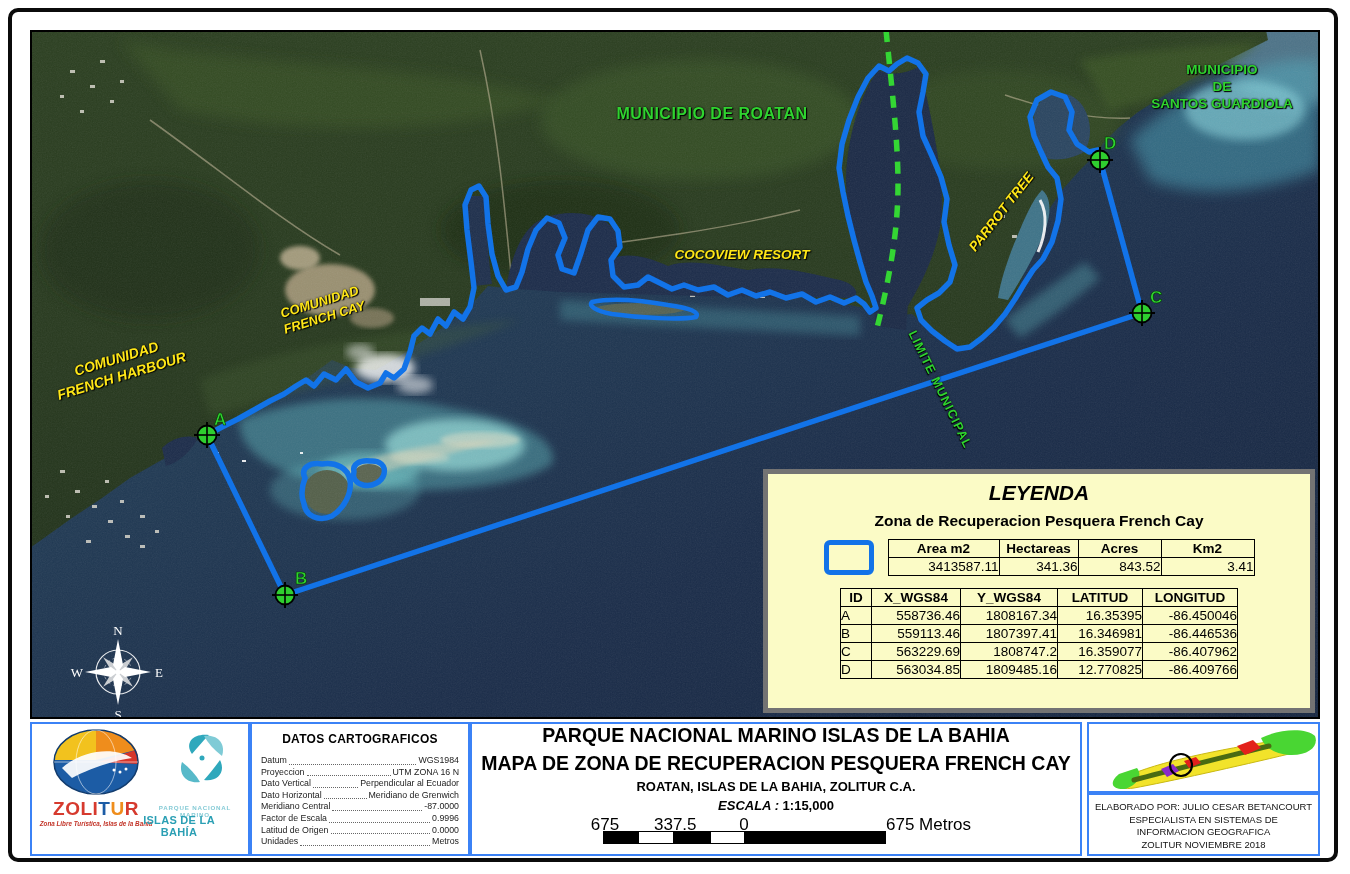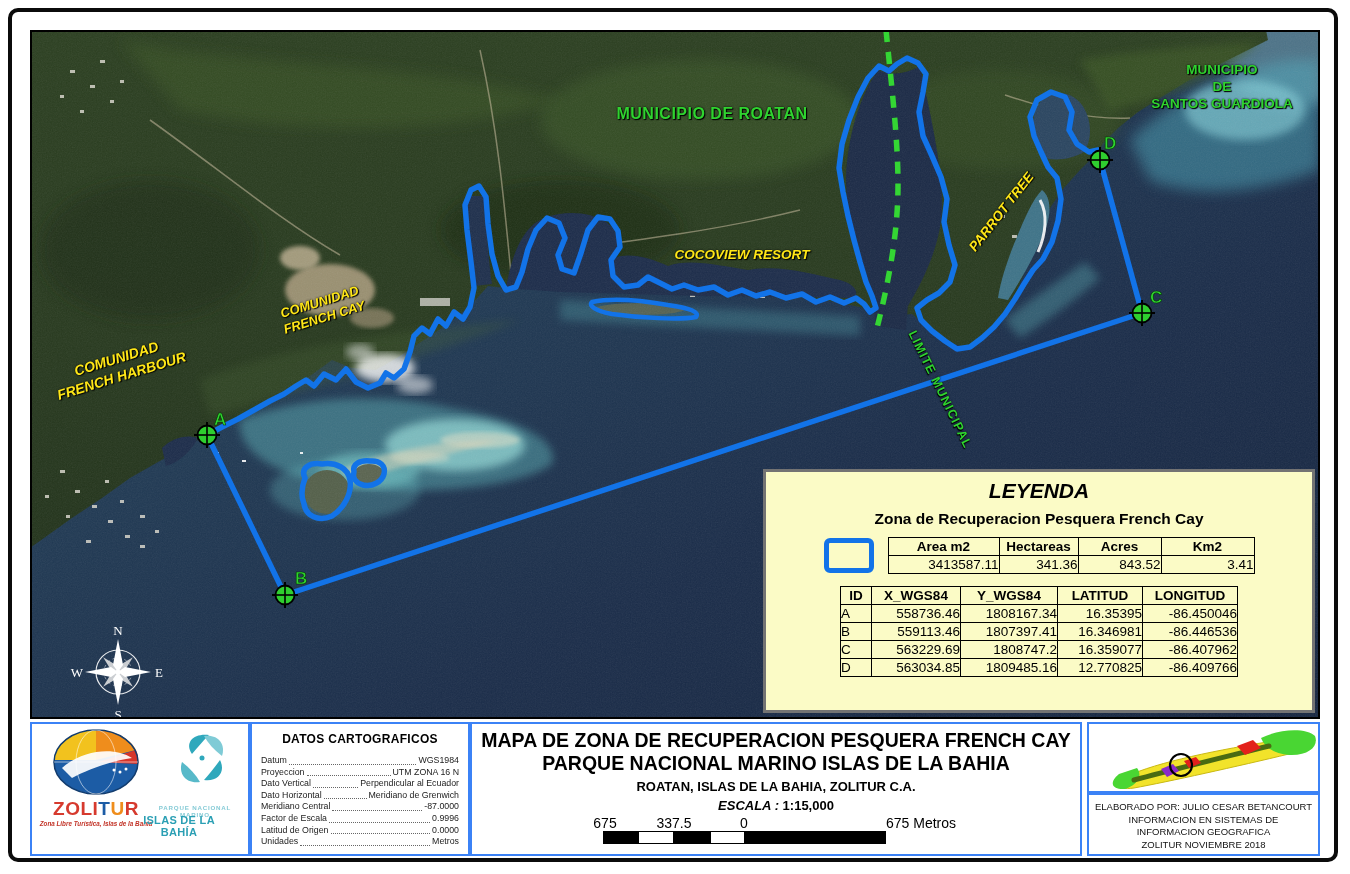--- a/index.html
+++ b/index.html
@@ -18,21 +18,21 @@
   #lbl-roatan{left:555px;top:72px;width:250px;text-align:center;font-size:16px;letter-spacing:.5px;}
   #lbl-santos{left:1100px;top:30px;width:180px;text-align:center;font-size:13.5px;}
   #lbl-fh{left:2px;top:318px;width:170px;text-align:center;font-size:14px;transform:rotate(-17deg);}
   #lbl-fc{left:215px;top:262px;width:150px;text-align:center;font-size:13px;transform:rotate(-17deg);}
   #lbl-coco{left:620px;top:215px;width:180px;text-align:center;font-size:13.5px;}
   #lbl-parrot{left:905px;top:172px;width:130px;text-align:center;font-size:13.5px;transform:rotate(-52deg);}
   #lbl-limite{left:810px;top:350px;width:195px;text-align:center;font-size:12.5px;
        letter-spacing:1px;transform:rotate(64deg);}
   
   .legend{position:absolute;left:763px;top:469px;width:552px;height:244px;background:#fbfbc6;
-       border:3px solid #737373;box-sizing:border-box;text-align:center;}
+       border:5px solid #737373;box-sizing:border-box;text-align:center;}
   .legend-title{margin-top:7px;font-size:21px;font-weight:bold;font-style:italic;}
   .legend-sub{margin-top:7px;font-size:15.5px;font-weight:bold;}
   .area-wrap{display:flex;justify-content:center;align-items:flex-end;margin-top:9px;gap:14px;}
   .swatch{width:40px;height:25px;border:5px solid #1273e8;border-radius:6px;background:transparent;margin-bottom:1px;}
   table.lg{border-collapse:collapse;}
   table.lg th,table.lg td{border:1.6px solid #000;font-size:13.5px;padding:1px 0;background:#fbfbc6;}
   table.lg th{font-weight:bold;text-align:center;}
   table.lg td{text-align:right;}
   table.lg td.idc{text-align:left;}
   table.area th:nth-child(1),table.area td:nth-child(1){min-width:110px;}
@@ -53,21 +53,21 @@
   #box-island{left:1087px;top:722px;width:233px;height:71px;}
   #box-credits{left:1087px;top:793px;width:233px;height:63px;}
   .datos-title{text-align:center;font-weight:bold;font-size:12px;margin-top:8px;letter-spacing:.3px;}
   .datos-rows{margin:9px 9px 0 9px;}
   .drow{display:flex;align-items:flex-end;font-size:8.8px;line-height:11.6px;color:#222;}
   .drow .fill{flex:1;border-bottom:1.6px dotted #666;margin:0 2px 2px 2px;}
   .t1{font-size:19.5px;font-weight:bold;text-align:center;margin-top:5px;line-height:23px;}
   .t3{font-size:13px;font-weight:bold;text-align:center;margin-top:4px;}
   .tesc{font-size:13px;text-align:center;margin-top:4px;font-weight:bold;}
   .tesc .it{font-style:italic;}
-  .scalebar{position:relative;height:34px;margin-top:2px;font-size:14px;}
+  .scalebar{position:relative;height:34px;margin-top:2px;font-size:17px;}
   .stick{position:absolute;top:0;}
   .bar{position:absolute;left:131px;top:16px;display:flex;height:11px;border:1px solid #000;}
   .bar div{height:100%;box-sizing:border-box;}
   .seg-b{background:#000;}
   .seg-w{background:#fff;border-left:1px solid #000;border-right:1px solid #000;}
   .credits{margin-top:6px;text-align:center;font-size:9.5px;line-height:12.5px;color:#111;}
   
   .zl-text{position:absolute;left:6px;top:74px;width:116px;text-align:center;
        font-weight:bold;font-size:19px;letter-spacing:.5px;}
   .zl-text span:nth-child(1),.zl-text span:nth-child(2),.zl-text span:nth-child(3),
@@ -426,22 +426,22 @@
       </div>
     <div class="drow">
         <span>Unidades</span>
         <span class="fill"></span>
         <span>Metros</span>
       </div>
   </div>
 </div>
 
 <div class="bbox" id="box-title">
+  <div class="t1" style="margin-top:0;">PARQUE NACIONAL MARINO ISLAS DE LA BAHIA</div>
   <div class="t1">MAPA DE ZONA DE RECUPERACION PESQUERA FRENCH CAY</div>
-  <div class="t1" style="margin-top:0;">PARQUE NACIONAL MARINO ISLAS DE LA BAHIA</div>
   <div class="t3">ROATAN, ISLAS DE LA BAHIA, ZOLITUR C.A.</div>
   <div class="tesc"><span class="it">ESCALA :</span>&nbsp;<span>1:15,000</span></div>
   <div class="scalebar">
     <span class="stick" style="left:118px;width:30px;text-align:center;">675</span>
     <span class="stick" style="left:182px;width:40px;text-align:center;">337.5</span>
     <span class="stick" style="left:262px;width:20px;text-align:center;">0</span>
     <span class="stick" style="left:414px;">675 Metros</span>
     <div class="bar">
       <div class="seg-b" style="width:34px;"></div>
       <div class="seg-w" style="width:36px;"></div>
@@ -461,17 +461,17 @@
     <path d="M148,22 l16,-6 8,8 -16,7 Z" fill="#e3211b"></path>
     <path d="M95,37 l12,-4 5,6 -12,5 Z" fill="#e3211b"></path>
     <path d="M72,45 l12,-5 6,7 -12,6 Z" fill="#8b2bc9"></path>
     <circle cx="92" cy="41" r="11" fill="none" stroke="#000" stroke-width="2.2"></circle>
   </svg>
 </div>
 
 <div class="bbox" id="box-credits">
   <div class="credits">
     <div>ELABORADO POR: JULIO CESAR BETANCOURT</div>
-    <div>INFORMACION EN SISTEMAS DE</div>
+    <div>ESPECIALISTA EN SISTEMAS DE</div>
     <div>INFORMACION  GEOGRAFICA</div>
     <div>ZOLITUR NOVIEMBRE 2018</div>
   </div>
 </div>
 
 </body></html>

